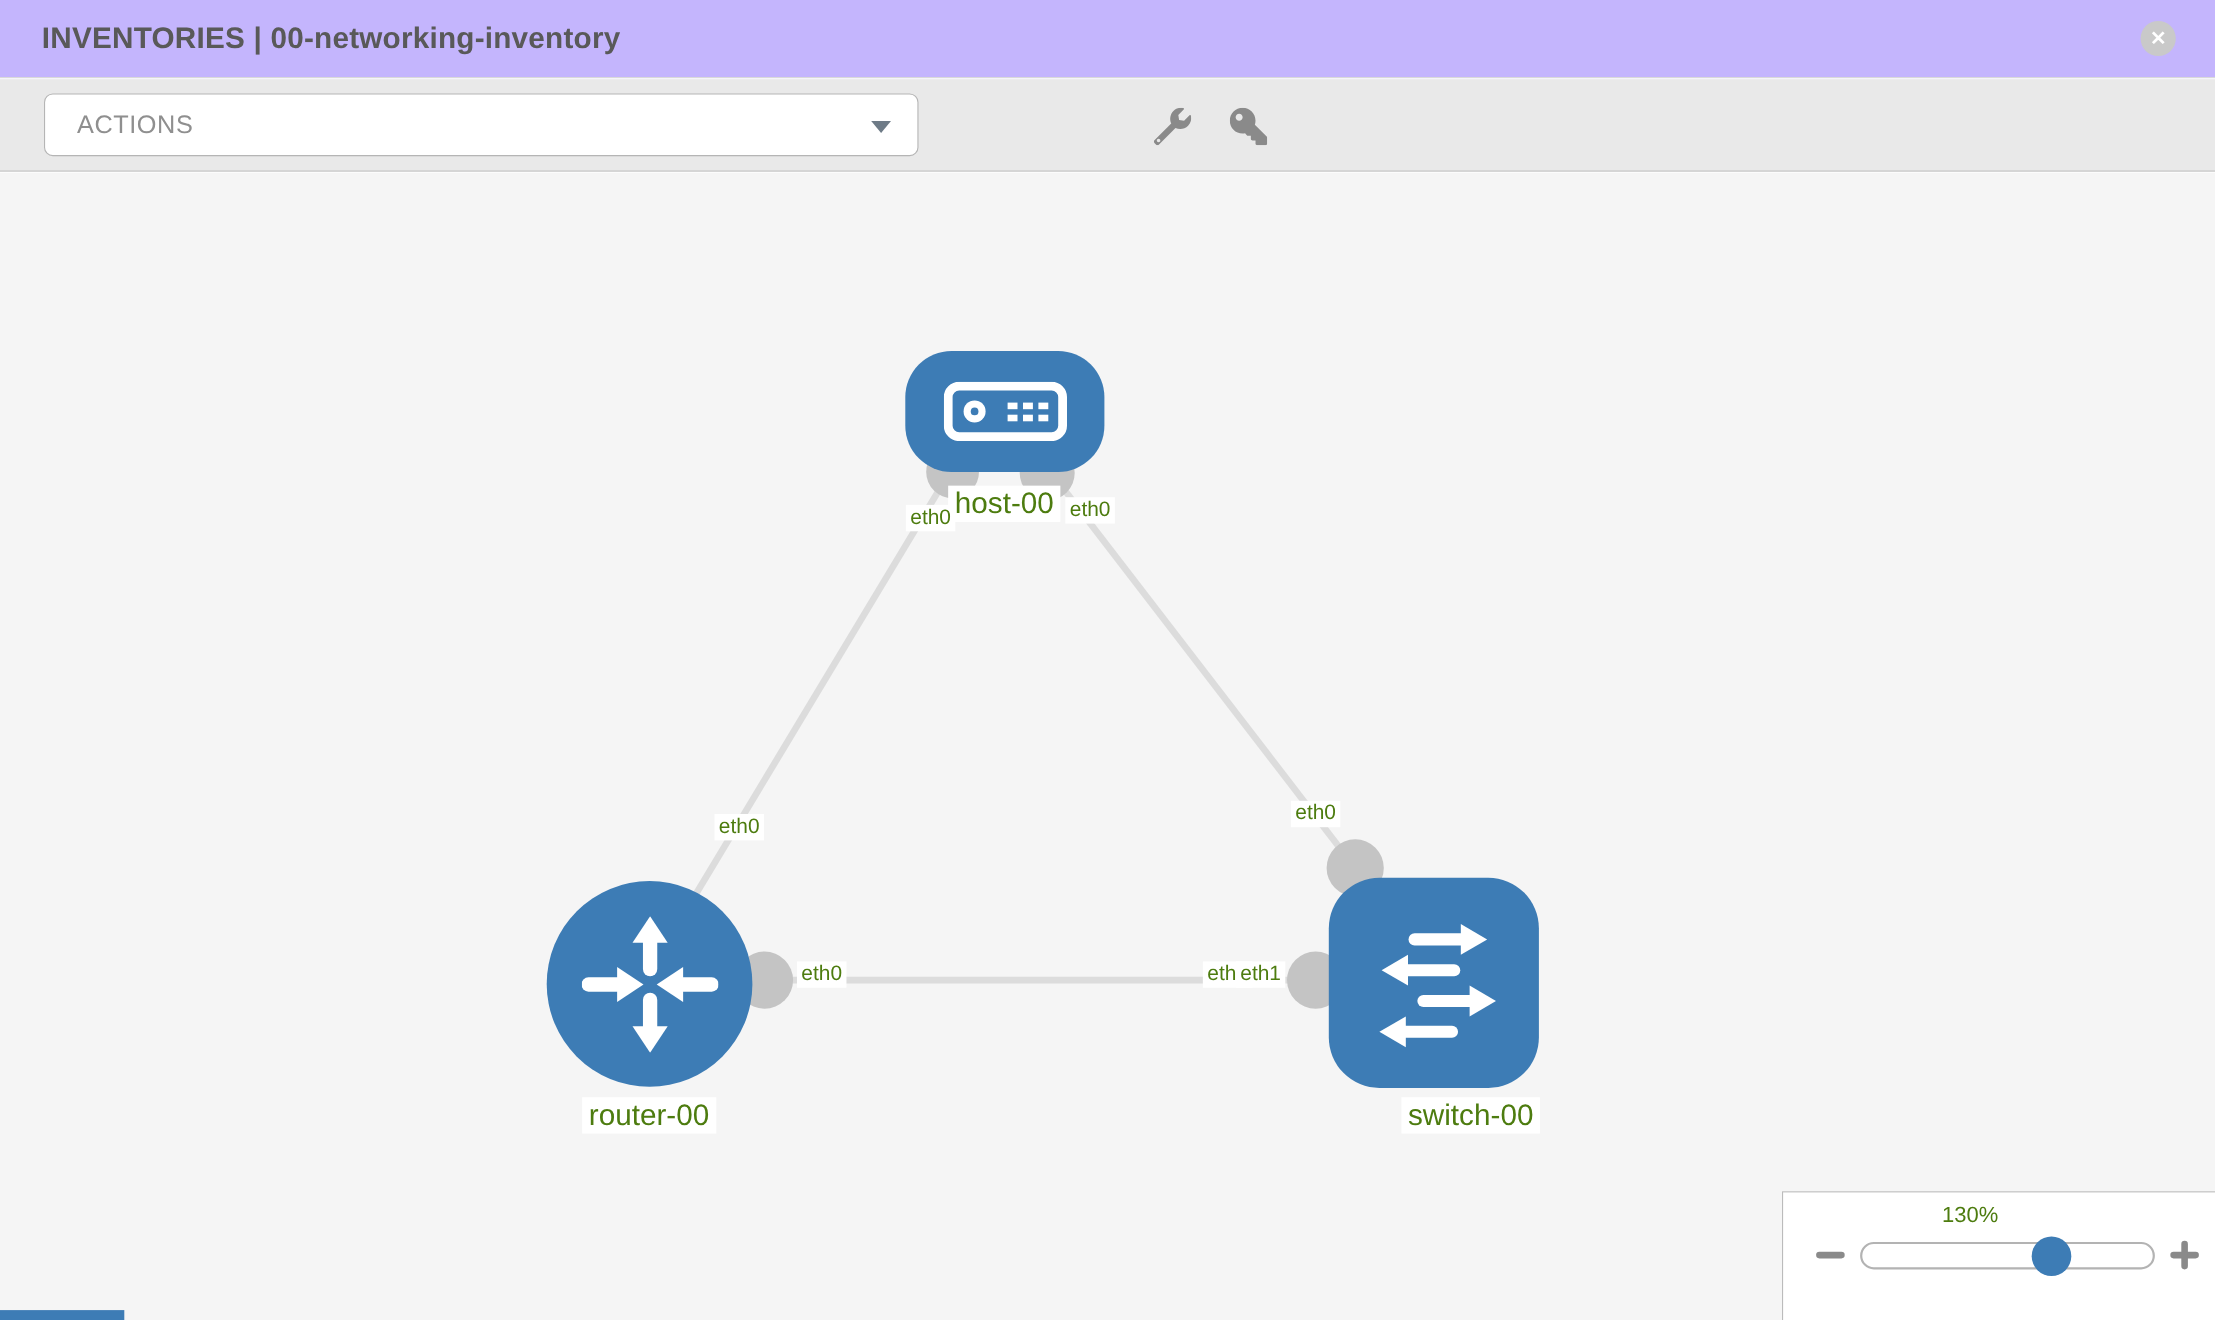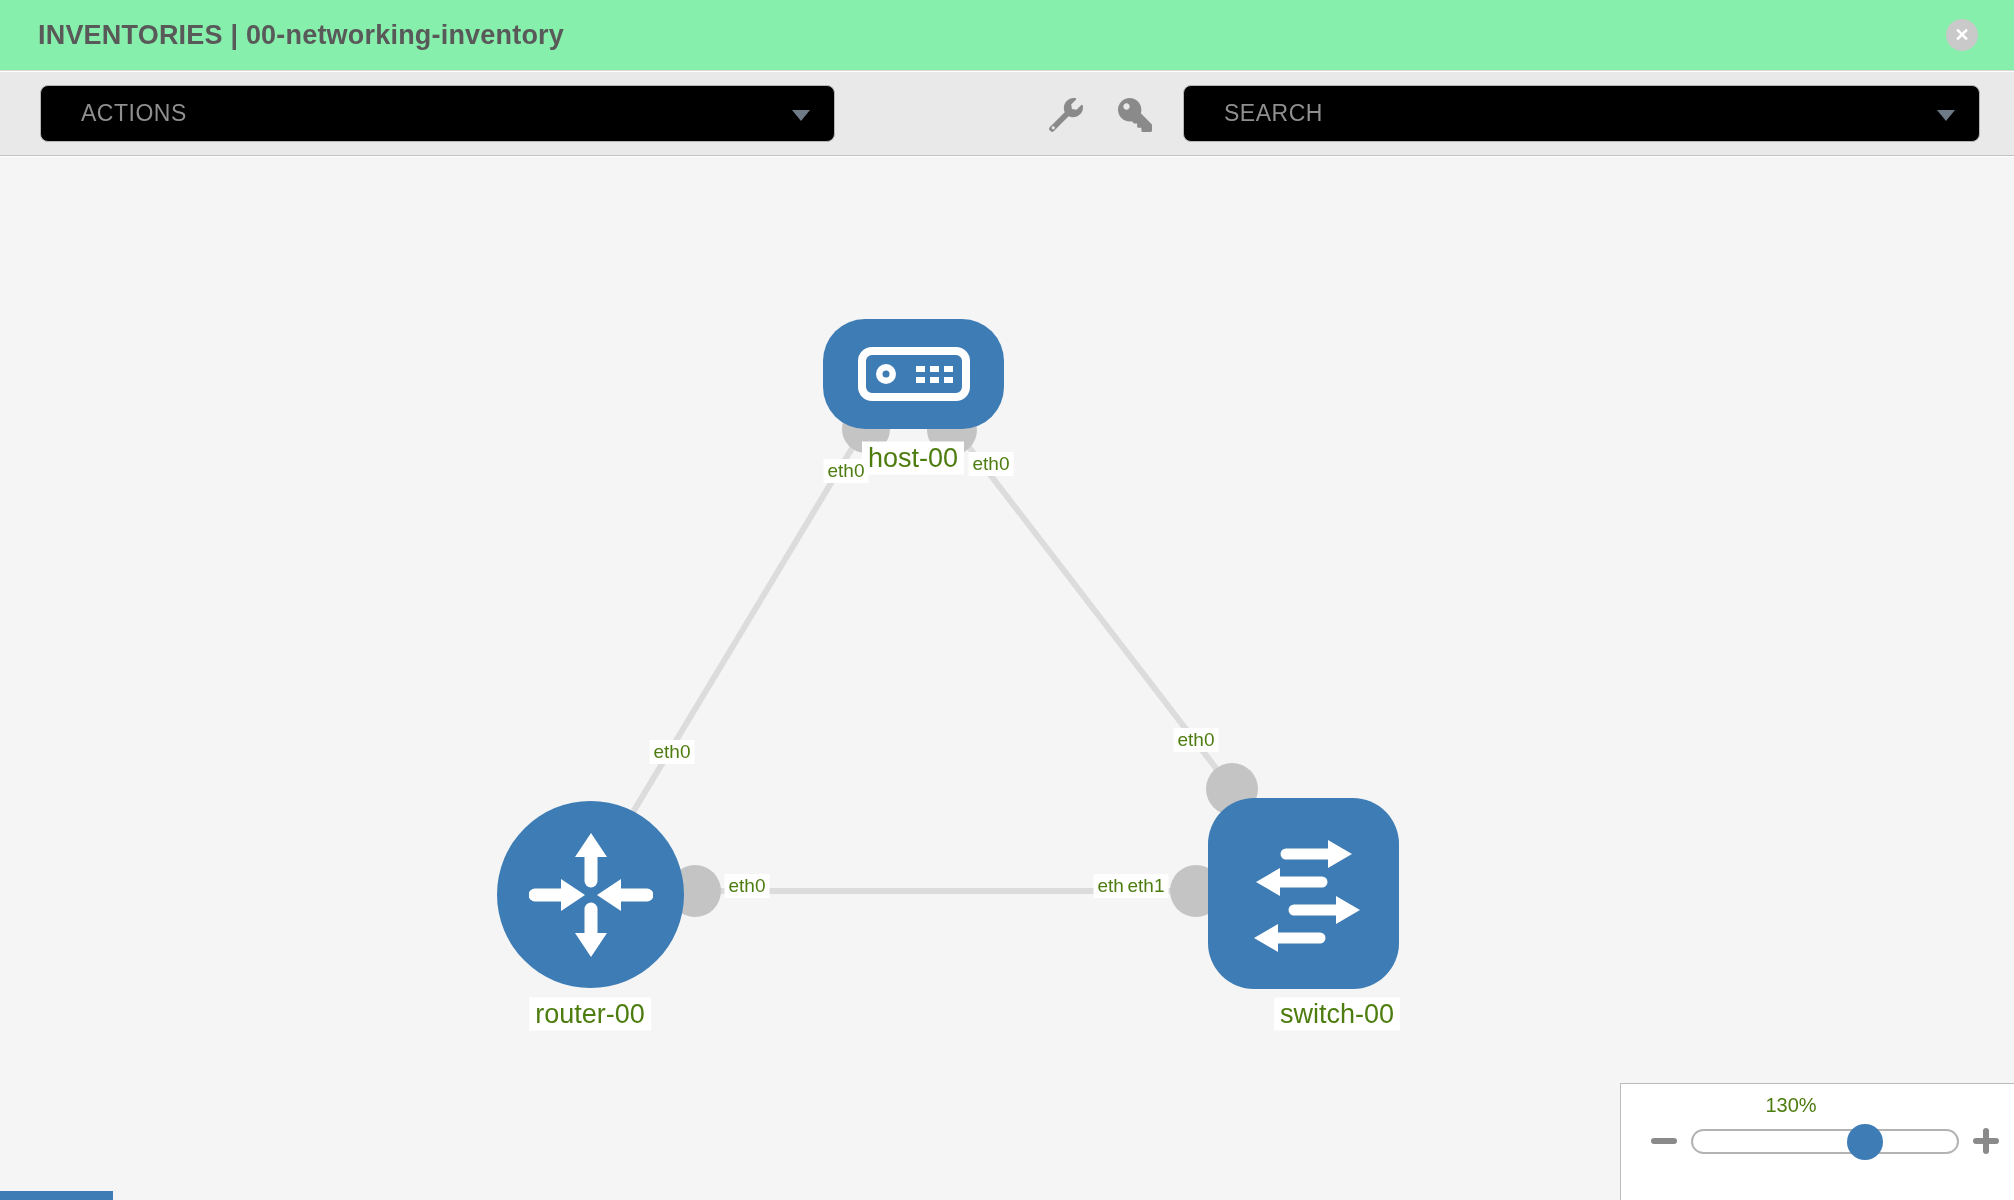--- a/index.html
+++ b/index.html
@@ -1,34 +1,34 @@
 <!DOCTYPE html>
 <html><head>
 <meta charset="utf-8">
 <style>
   * { margin:0; padding:0; box-sizing:border-box; }
   html,body { width:2014px; height:1200px; overflow:hidden;
     font-family:"Liberation Sans", sans-serif; background:#fff; }
 
   
   .header { position:absolute; left:0; top:0; width:2014px; height:71px;
-    background:#86efac; border-bottom:1px solid #d9d9d9; }
+    background:#c4b5fd; border-bottom:1px solid #d9d9d9; }
   .header-title { position:absolute; left:38px; top:20px; font-size:27px;
     font-weight:700; color:#595959; letter-spacing:.2px; }
   .close-btn { position:absolute; right:36px; top:19px; width:32px; height:32px;
     border-radius:50%; background:#c9c9c9; color:#ffffff; font-size:18px;
     font-weight:700; display:flex; align-items:center; justify-content:center;
     cursor:pointer; line-height:1; }
 
   
   .toolbar { position:absolute; left:0; top:72px; width:2014px; height:84px;
     background:#e9e9e9; border-bottom:1px solid #c2c2c2; }
-  .dropdown { position:absolute; top:13px; height:57px; background:#000000;
+  .dropdown { position:absolute; top:13px; height:57px; background:#ffffff;
     border:1px solid #b5b5b5; border-radius:8px; display:flex;
-    align-items:center; padding:0 40px; cursor:pointer; }
+    align-items:center; padding:0 29px; cursor:pointer; }
   .dropdown .dd-label { font-size:23px; color:#8f8f8f; letter-spacing:.5px; }
   .caret { position:absolute; right:24px; top:24px; width:0; height:0;
     border-left:9px solid transparent; border-right:9px solid transparent;
     border-top:11px solid #6e7b87; }
   .actions-dd { left:40px; width:795px; }
   .search-dd { left:1183px; width:797px; }
   .tool-icon { position:absolute; top:26px; width:34px; height:34px; cursor:pointer; }
   .tool-icon svg { width:100%; height:100%; fill:#8a8a8a; }
   .wrench { left:1049px; }
   .key { left:1118px; }
@@ -88,24 +88,20 @@
     <svg viewBox="0 0 512 512">
         <path d="M507.73 109.1c-2.24-9.03-13.54-12.09-20.12-5.51l-74.36 74.36-67.88-11.31-11.31-67.88 74.36-74.36c6.62-6.62 3.43-17.9-5.66-20.16-47.38-11.74-99.55 3.29-135.92 39.66-46.19 46.19-55.33 115.92-29.74 172.42L7.33 445.23c-9.77 9.77-9.77 25.61 0 35.38l24.06 24.06c9.77 9.77 25.61 9.77 35.38 0l228.91-228.91c56.54 25.69 126.33 16.59 172.57-29.65 36.41-36.41 51.37-88.6 39.48-137.01zM64 472c-13.25 0-24-10.75-24-24 0-13.26 10.75-24 24-24s24 10.74 24 24c0 13.25-10.75 24-24 24z"></path>
       </svg>
   </div>
   <div class="tool-icon key">
     <svg viewBox="0 0 512 512">
         <path d="M512 176c0 97.2-78.8 176-176 176-11.22 0-22.19-1.06-32.83-3.07l-24.01 27.01A24 24 0 0 1 261.22 384H224v40c0 13.25-10.75 24-24 24h-40v40c0 13.25-10.75 24-24 24H24c-13.25 0-24-10.75-24-24v-78.06c0-6.36 2.53-12.47 7.03-16.97l161.8-161.8C163.11 213.81 160 195.27 160 176 160 78.8 238.8 0 336 0s176 78.8 176 176zM336 128c0 26.51 21.49 48 48 48s48-21.49 48-48-21.49-48-48-48-48 21.49-48 48z"></path>
       </svg>
   </div>
 
-  <div class="dropdown search-dd">
-    <span class="dd-label">SEARCH</span>
-    <span class="caret"></span>
-  </div>
 </div>
 
 <div class="canvas">
 
   <svg class="links-svg">
 
     <line x1="866" y1="268" x2="612" y2="690" stroke="#dcdcdc" stroke-width="6"></line>
     <line x1="952" y1="268" x2="1232" y2="632" stroke="#dcdcdc" stroke-width="6"></line>
     <line x1="695" y1="734" x2="1196" y2="734" stroke="#dcdcdc" stroke-width="6"></line>
 

